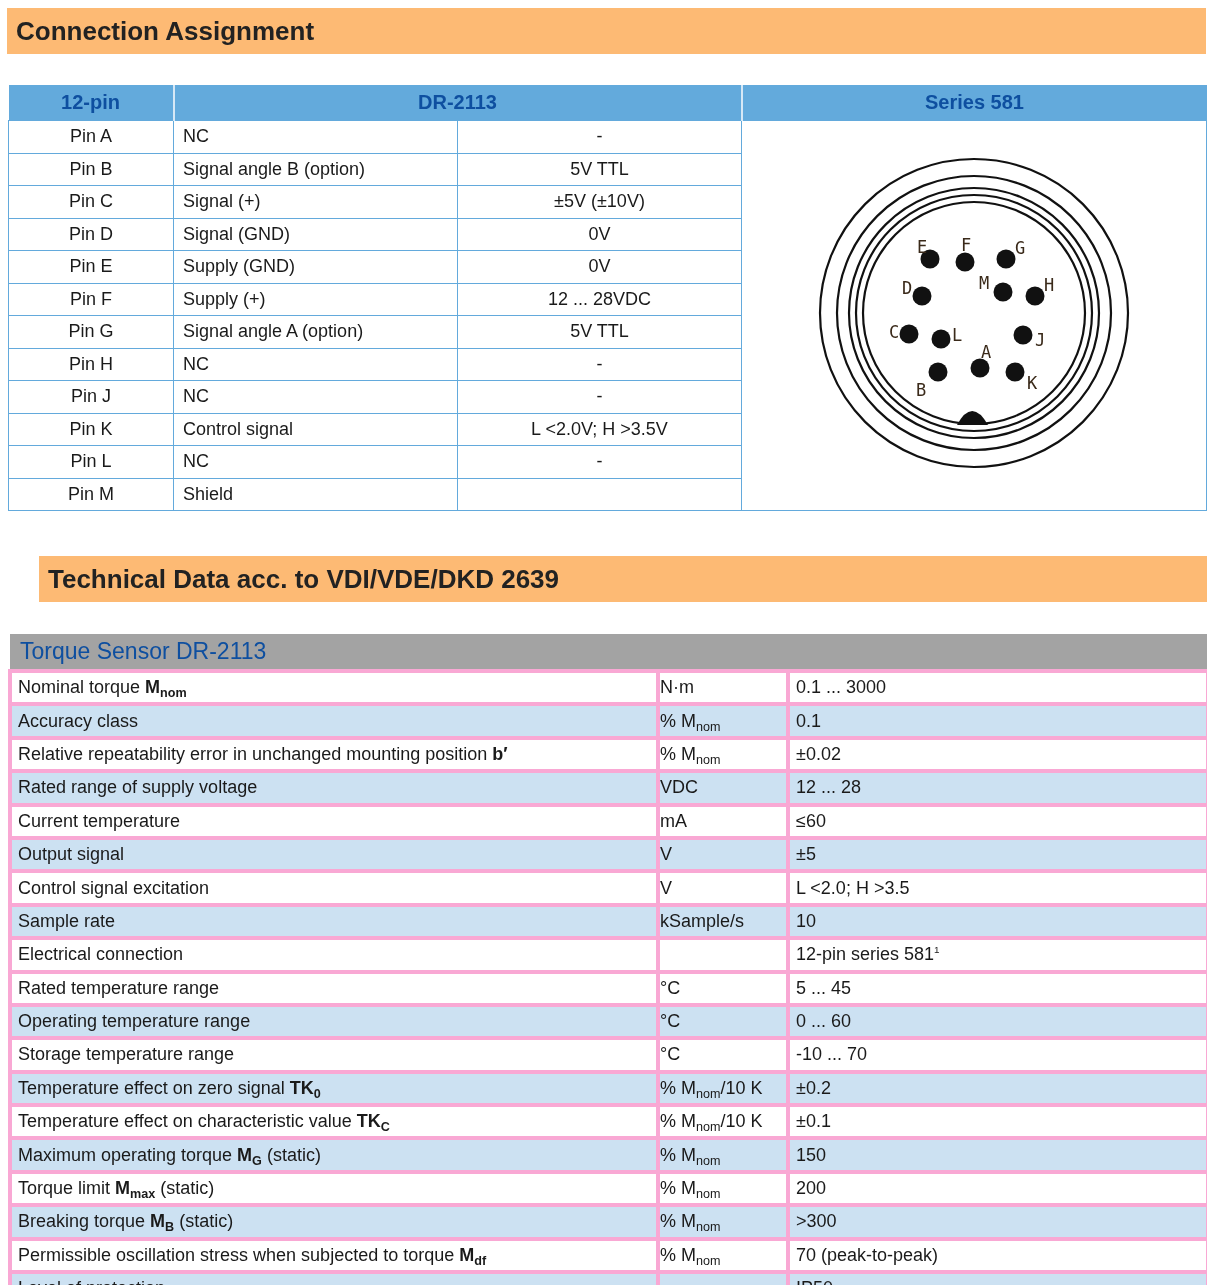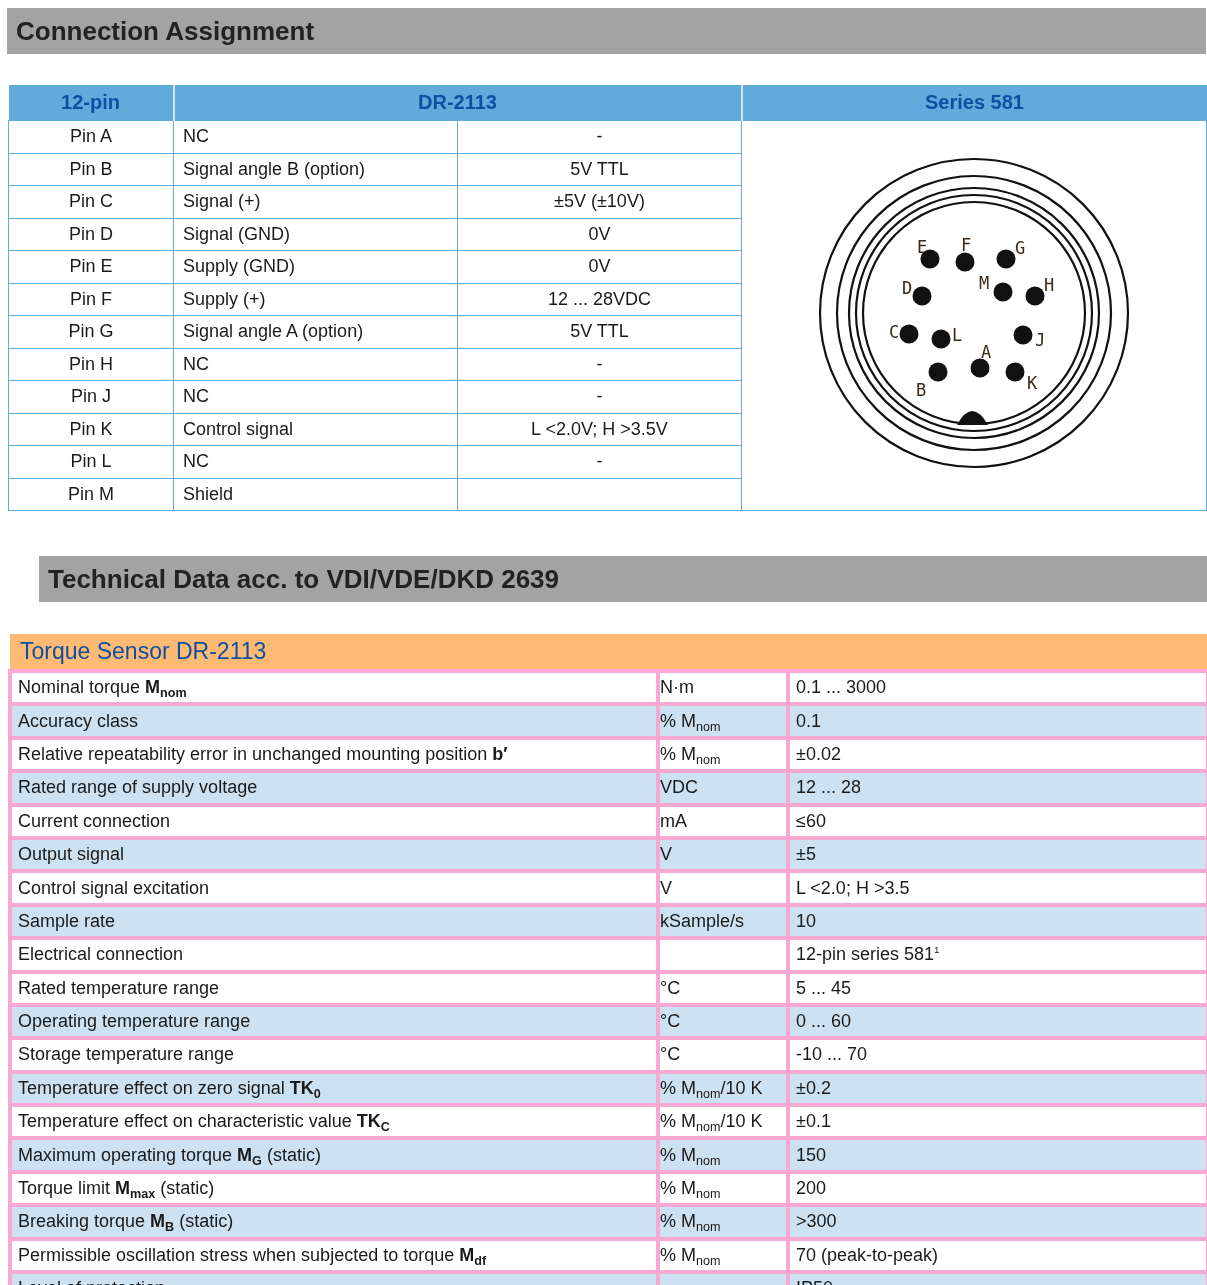--- a/index.html
+++ b/index.html
@@ -1,33 +1,33 @@
 <!DOCTYPE html>
 <html><head>
 <meta charset="utf-8">
 <style>
   html, body { margin:0; padding:0; background:#ffffff; }
   body { width:1207px; height:1285px; position:relative; font-family:"Liberation Sans", sans-serif; color:#1a1a1a; overflow:hidden; }
-  .section-heading { position:absolute; left:7px; width:1199px; height:46px; background:#a3a3a3; box-sizing:border-box; padding-left:9px; font-size:26px; font-weight:bold; line-height:46px; color:#222; }
+  .section-heading { position:absolute; left:7px; width:1199px; height:46px; background:#fdba74; box-sizing:border-box; padding-left:9px; font-size:26px; font-weight:bold; line-height:46px; color:#222; }
   #h1 { top:8px; }
   #h2 { top:556px;margin-left:32px; }
 
   
   .conn { position:absolute; left:8px; top:85px; width:1198px; border-collapse:collapse; table-layout:fixed; font-size:18px; }
   .conn th { background:#63aadc; color:#0e4fa0; font-size:20px; font-weight:bold; height:35px; padding:0; border-left:2px solid #d6e8f6;text-align:center; }
   .conn th:first-child { border-left:none; }
   .conn td { height:31.5px; padding:0; border:1px solid #63aadc; }
   .conn td.pin { text-align:center; }
   .conn td.desc { padding-left:9px; }
   .conn td.val { text-align:center; }
   .conn td.diagram { vertical-align:middle; text-align:center; background:#fff; }
 
   
   .tech { position:absolute; left:8px; top:634px; width:1198px; border-collapse:collapse; table-layout:fixed; font-size:18px; }
-  .tech th { background:#fdba74; color:#0e4fa0; text-align:left; font-weight:normal; font-size:23px; height:35px; padding:0 0 0 10px; }
+  .tech th { background:#a3a3a3; color:#0e4fa0; text-align:left; font-weight:normal; font-size:23px; height:35px; padding:0 0 0 10px; }
   .tech td { height:29.4px; padding:0; border:4px solid #f9a8d4; white-space:nowrap; }
   .tech tr.alt td { background:#cce1f2; }
   .tech td.name { padding-left:6px; }
   .tech td.unit { text-align:left; }
   .tech td.value { padding-left:6px; }
   .tech b { font-weight:bold; }
   sub { font-size:70%; vertical-align:-0.35em; line-height:0; }
   sup { font-size:55%; vertical-align:0.7em; line-height:0; }
 </style>
 </head>
@@ -175,21 +175,21 @@
         <td class="name"><span>Relative repeatability error in unchanged mounting position </span><b>b′</b></td>
         <td class="unit"><span>% M</span><sub>nom</sub></td>
         <td class="value"><span>±0.02</span></td>
       </tr>
       <tr class="alt">
         <td class="name"><span>Rated range of supply voltage</span></td>
         <td class="unit"><span>VDC</span></td>
         <td class="value"><span>12 ... 28</span></td>
       </tr>
       <tr>
-        <td class="name"><span>Current connection</span></td>
+        <td class="name"><span>Current temperature</span></td>
         <td class="unit"><span>mA</span></td>
         <td class="value"><span>≤60</span></td>
       </tr>
       <tr class="alt">
         <td class="name"><span>Output signal</span></td>
         <td class="unit"><span>V</span></td>
         <td class="value"><span>±5</span></td>
       </tr>
       <tr>
         <td class="name"><span>Control signal excitation</span></td>

